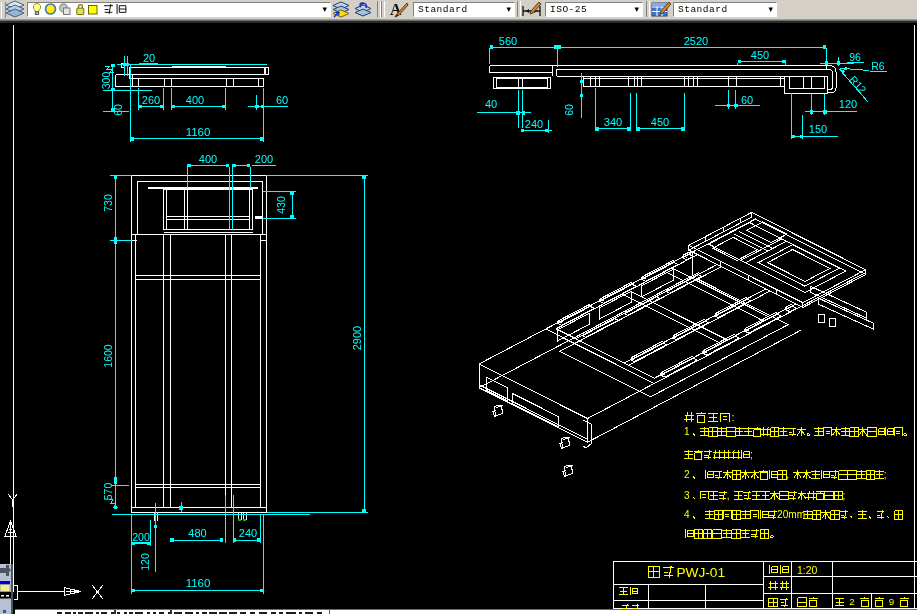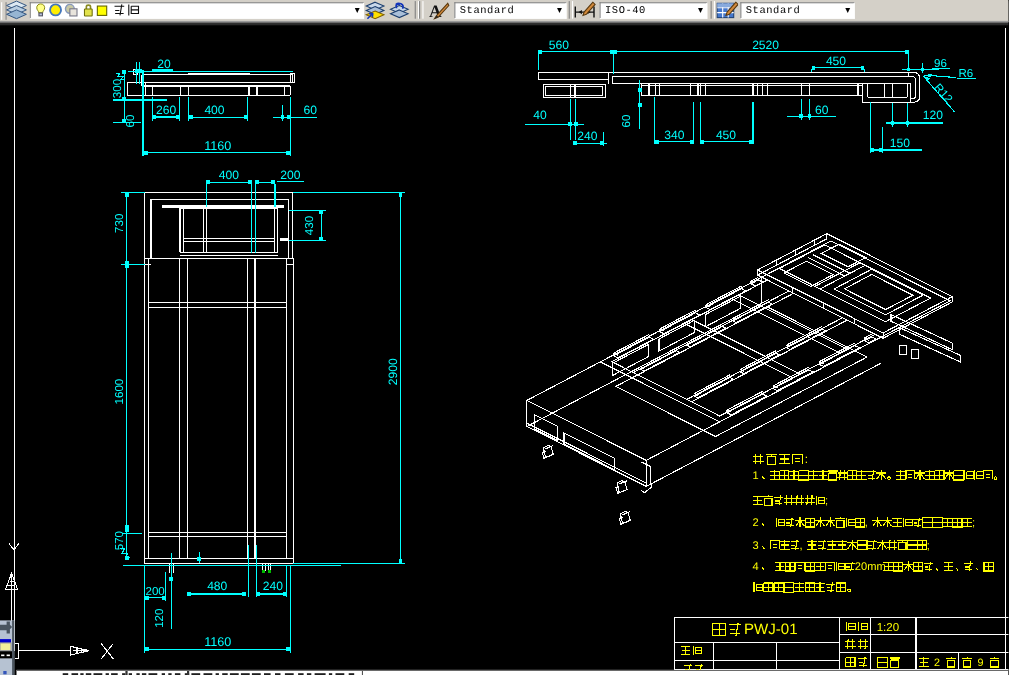--- a/index.html
+++ b/index.html
@@ -578,21 +578,21 @@
       </div>
  <div class="sep" style="left:517px"></div>
  <div class="btn" style="left:520px;width:22px;">
         <svg width="21" height="17" viewBox="0 0 21 17">
           <path d="M2 5 L2 15 M19 5 L19 15 M2 10 L19 10" stroke="#111" stroke-width="1.3"></path>
           <path d="M5 10 L8 8 L8 12 Z M16 10 L13 8 L13 12 Z" fill="#111"></path>
           <path d="M18 1 L10 10 L9 13 L12 12 L20 3 Z" fill="#d2893b" stroke="#5a3a10"></path>
         </svg>
       </div>
  <div class="combo" style="left:545px;width:96px;">
-        <span class="ctxt">ISO-40</span>
+        <span class="ctxt">ISO-25</span>
         <span class="dda">▾</span>
       </div>
  <div class="sep" style="left:646px"></div>
  <div class="btn" style="left:649px;width:22px;">
         <svg width="21" height="17" viewBox="0 0 21 17">
           <rect x="2" y="2" width="15" height="13" fill="#4477cc" stroke="#224477"></rect>
           <path d="M2 6 L17 6 M2 10.5 L17 10.5 M7 2 L7 15 M12 2 L12 15" stroke="#fff" stroke-width="1"></path>
           <rect x="2" y="2" width="15" height="3.5" fill="#88aadd"></rect>
           <path d="M19 1 L11 10 L10 13 L13 12 L21 3 Z" fill="#d2893b" stroke="#5a3a10"></path>
         </svg>

